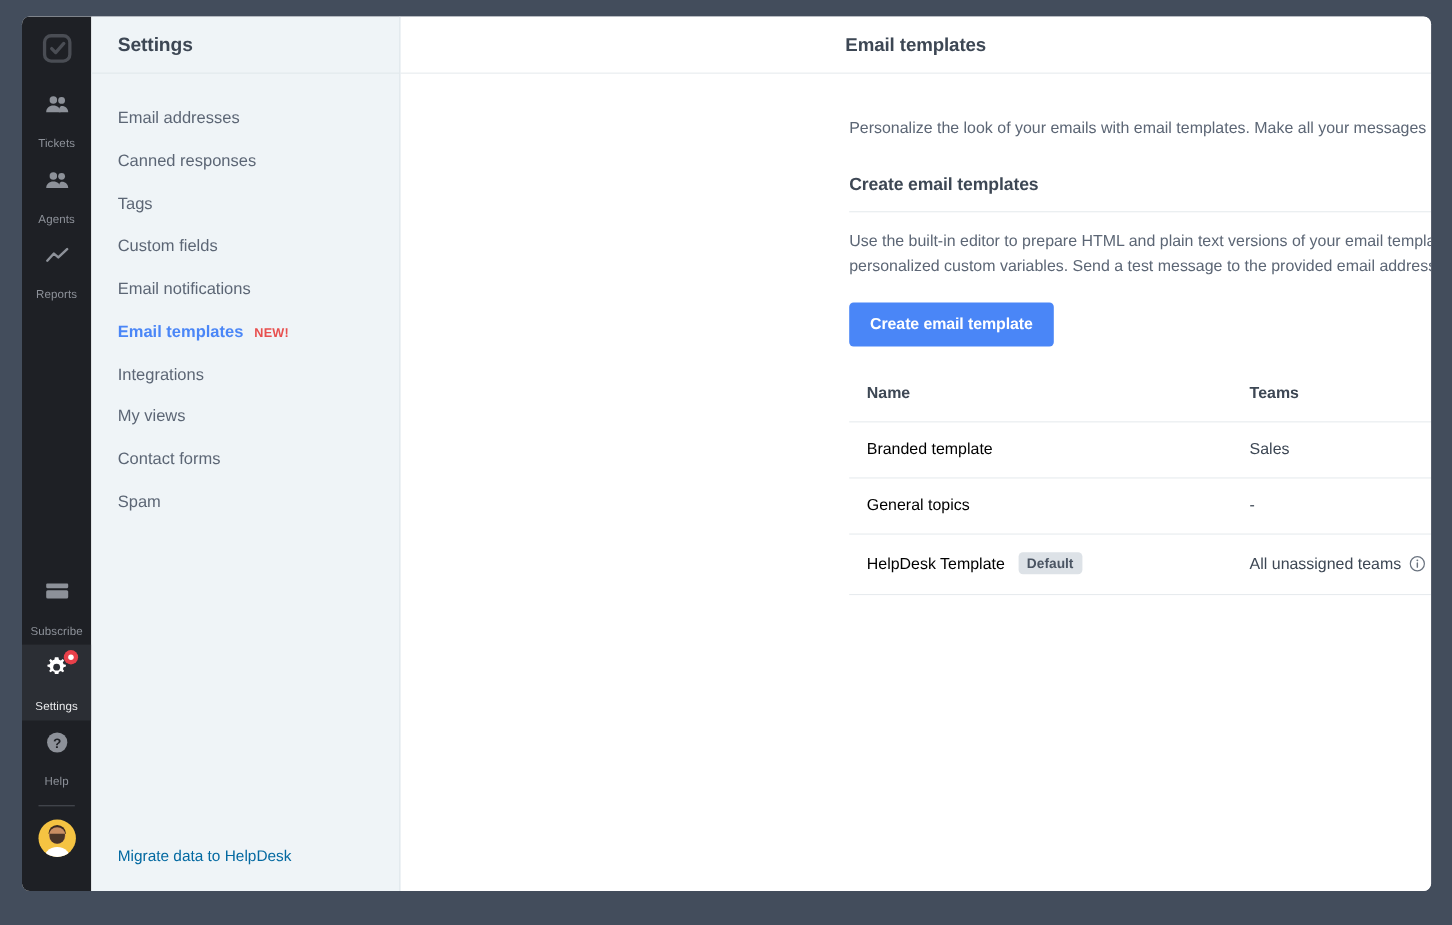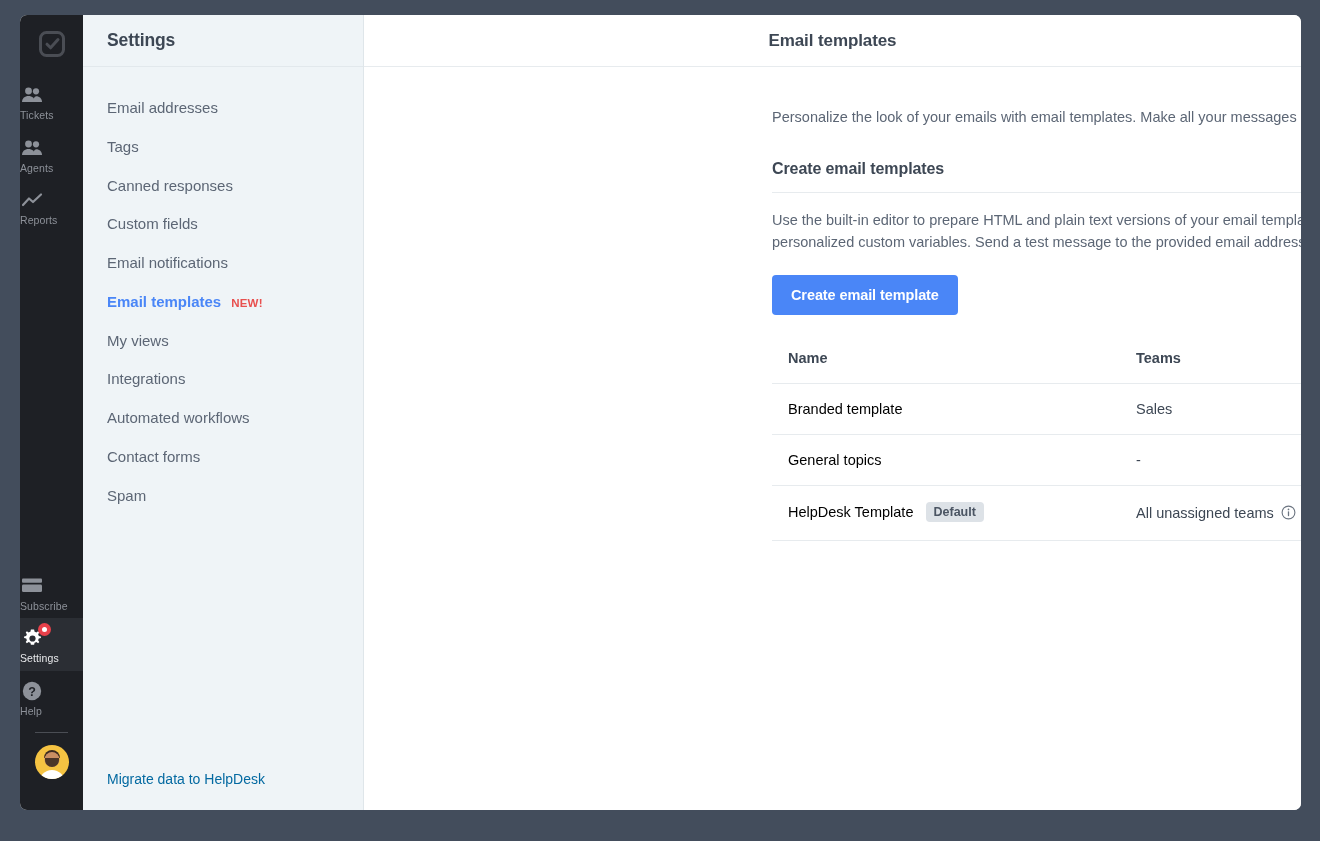--- a/index.html
+++ b/index.html
@@ -45,22 +45,22 @@
     display: flex;
     align-items: center;
     justify-content: center;
   }
   .rail-items-top { width: 100%; }
   .rail-item {
     width: 100%;
     padding: 9px 0 7px;
     display: flex;
     flex-direction: column;
-    align-items: flex-start;
-    gap: 4px;
+    align-items: center;
+    gap: 20px;
     cursor: pointer;
   }
   .rail-item .ri-icon {
     width: 24px; height: 22px;
     display: flex; align-items: center; justify-content: center;
     position: relative;
   }
   .rail-item .ri-label {
     font-size: 10.5px;
     color: #8d9199;
@@ -412,43 +412,40 @@
   <aside class="settings-col">
     <div class="settings-header">
       <span class="st-title">Settings</span>
     </div>
 
     <div class="settings-nav">
       <div class="sn-item">
         <span class="sn-label">Email addresses</span>
       </div>
       <div class="sn-item">
+        <span class="sn-label">Canned responses</span>
+      </div>
+      <div class="sn-item">
         <span class="sn-label">Tags</span>
-      </div>
-      <div class="sn-item">
-        <span class="sn-label">Canned responses</span>
       </div>
       <div class="sn-item">
         <span class="sn-label">Custom fields</span>
       </div>
       <div class="sn-item">
         <span class="sn-label">Email notifications</span>
       </div>
       <div class="sn-item selected">
         <span class="sn-label">Email templates</span>
         <span class="sn-new">NEW!</span>
       </div>
       <div class="sn-item">
+        <span class="sn-label">Integrations</span>
+      </div>
+      <div class="sn-item">
         <span class="sn-label">My views</span>
-      </div>
-      <div class="sn-item">
-        <span class="sn-label">Integrations</span>
-      </div>
-      <div class="sn-item">
-        <span class="sn-label">Automated workflows</span>
       </div>
       <div class="sn-item">
         <span class="sn-label">Contact forms</span>
       </div>
       <div class="sn-item">
         <span class="sn-label">Spam</span>
       </div>
     </div>
 
     <div class="settings-footer">

